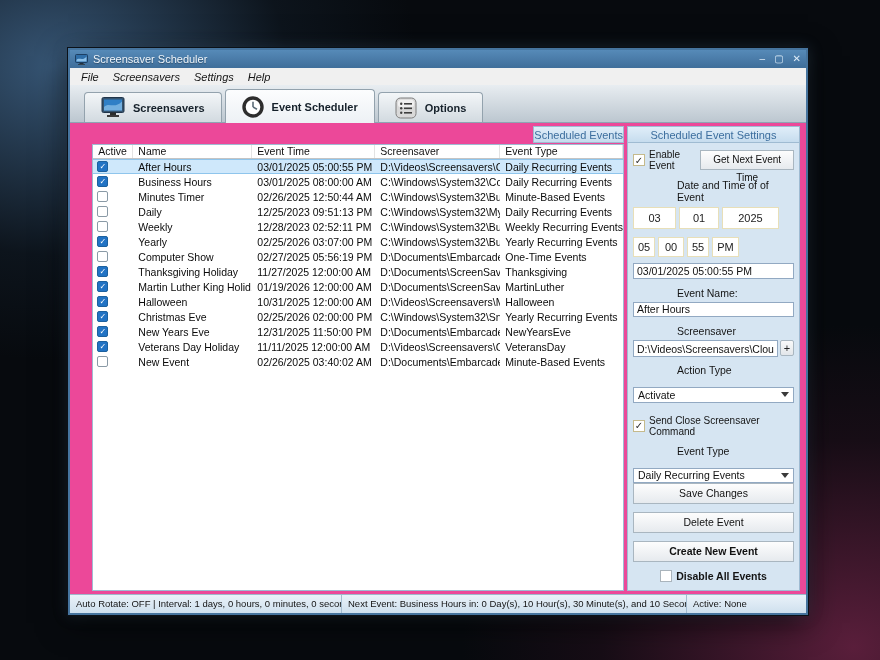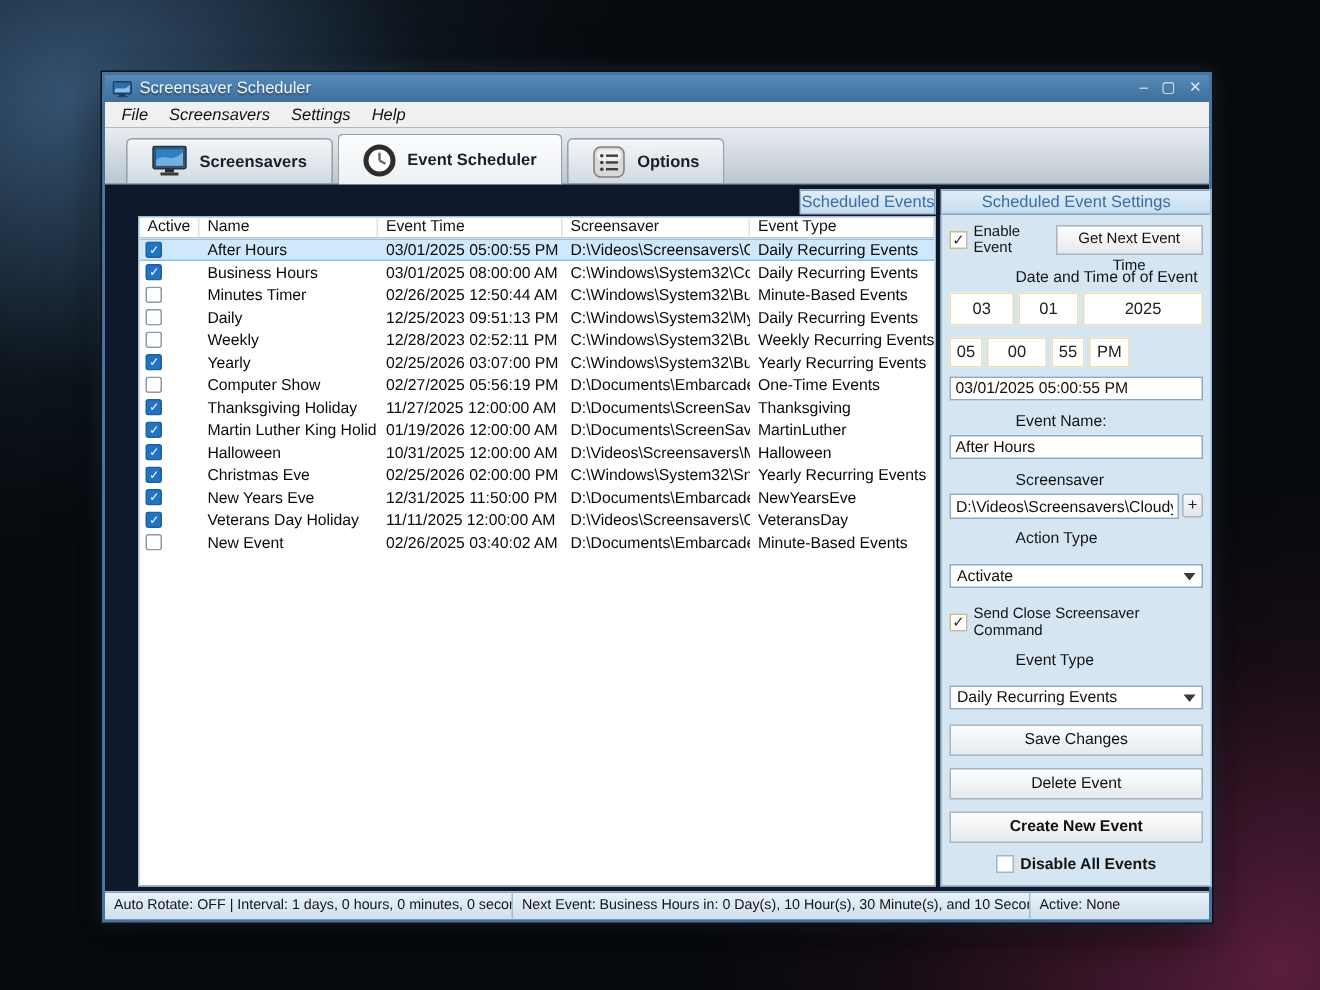--- a/index.html
+++ b/index.html
@@ -9,21 +9,21 @@
     background:
       radial-gradient(ellipse 520px 420px at 6% 10%, rgba(70,110,150,.75) 0%, rgba(30,50,70,.25) 45%, rgba(0,0,0,0) 70%),
       radial-gradient(ellipse 560px 460px at 97% 98%, rgba(110,35,70,.8) 0%, rgba(60,20,40,.3) 45%, rgba(0,0,0,0) 70%),
       #070a0e;
   }
 
   .window {
     position:absolute; left:68px; top:48px; width:740px; height:567px;
     border:2px solid #46749e;
     box-shadow:0 0 0 1px #0b1118, 0 8px 28px rgba(0,0,0,.65), 0 0 14px rgba(110,160,200,.25);
-    display:flex; flex-direction:column; background:#0f172a;
+    display:flex; flex-direction:column; background:#ec4899;
   }
 
   
   .titlebar {
     height:18px; flex:0 0 18px; display:flex; align-items:center;
     background:linear-gradient(#568ab8, #3f6e9a);
     color:#eef5fb; font-size:11px; padding:0 5px;
   }
   .titlebar .title { margin-left:5px; text-shadow:0 1px 1px rgba(0,0,0,.35); }
   .win-controls { margin-left:auto; display:flex; gap:9px; font-size:10px; color:#dcebf7; }
@@ -371,26 +371,26 @@
           <span class="set-cb checked"></span>
           <span class="cb-label">Enable Event</span>
           <button class="btn btn-small">Get Next Event Time</button>
         </div>
 
         <div class="field-label">Date and Time of of Event</div>
 
         <div class="date-row">
           <div class="cream-box" style="width:43px;">03</div>
           <div class="cream-box" style="width:40px;">01</div>
-          <div class="cream-box" style="width:80px;">2025</div>
+          <div class="cream-box" style="width:57px;">2025</div>
         </div>
 
         <div class="time-row">
           <div class="cream-box" style="width:22px;">05</div>
-          <div class="cream-box" style="width:40px;">00</div>
+          <div class="cream-box" style="width:26px;">00</div>
           <div class="cream-box" style="width:22px;">55</div>
           <div class="cream-box" style="width:27px;">PM</div>
         </div>
 
         <input class="text-input mt6" value="03/01/2025 05:00:55 PM" style="">
 
         <div class="field-label">Event Name:</div>
         <input class="text-input mt3" value="After Hours" style="">
 
         <div class="field-label">Screensaver</div>

